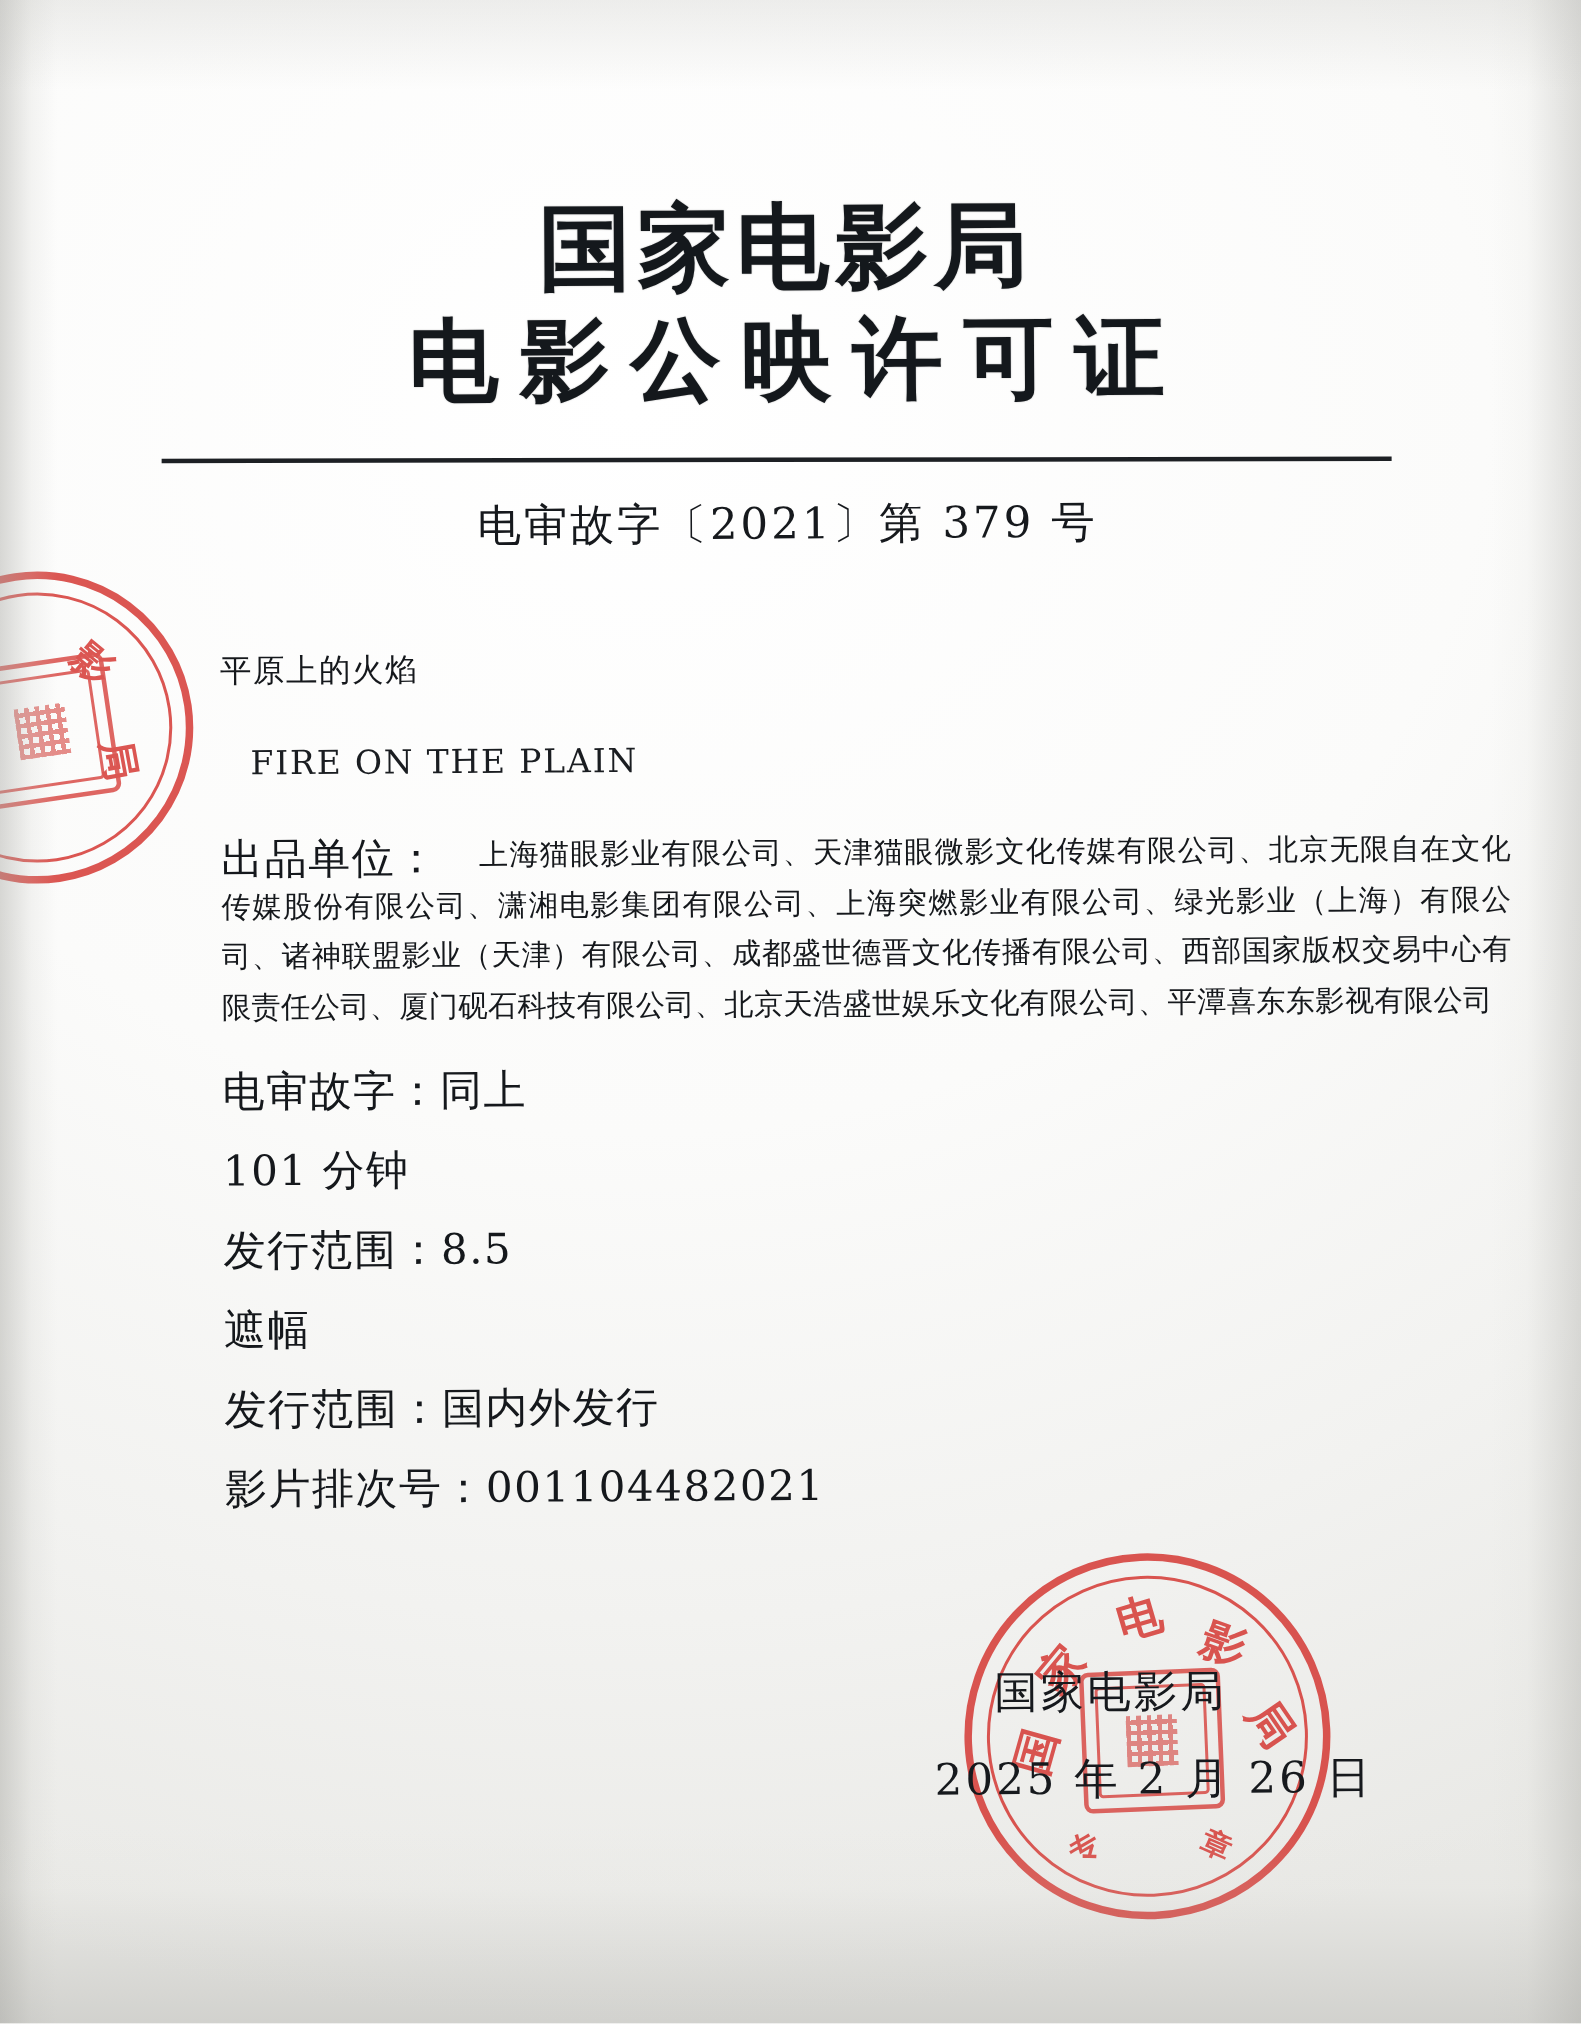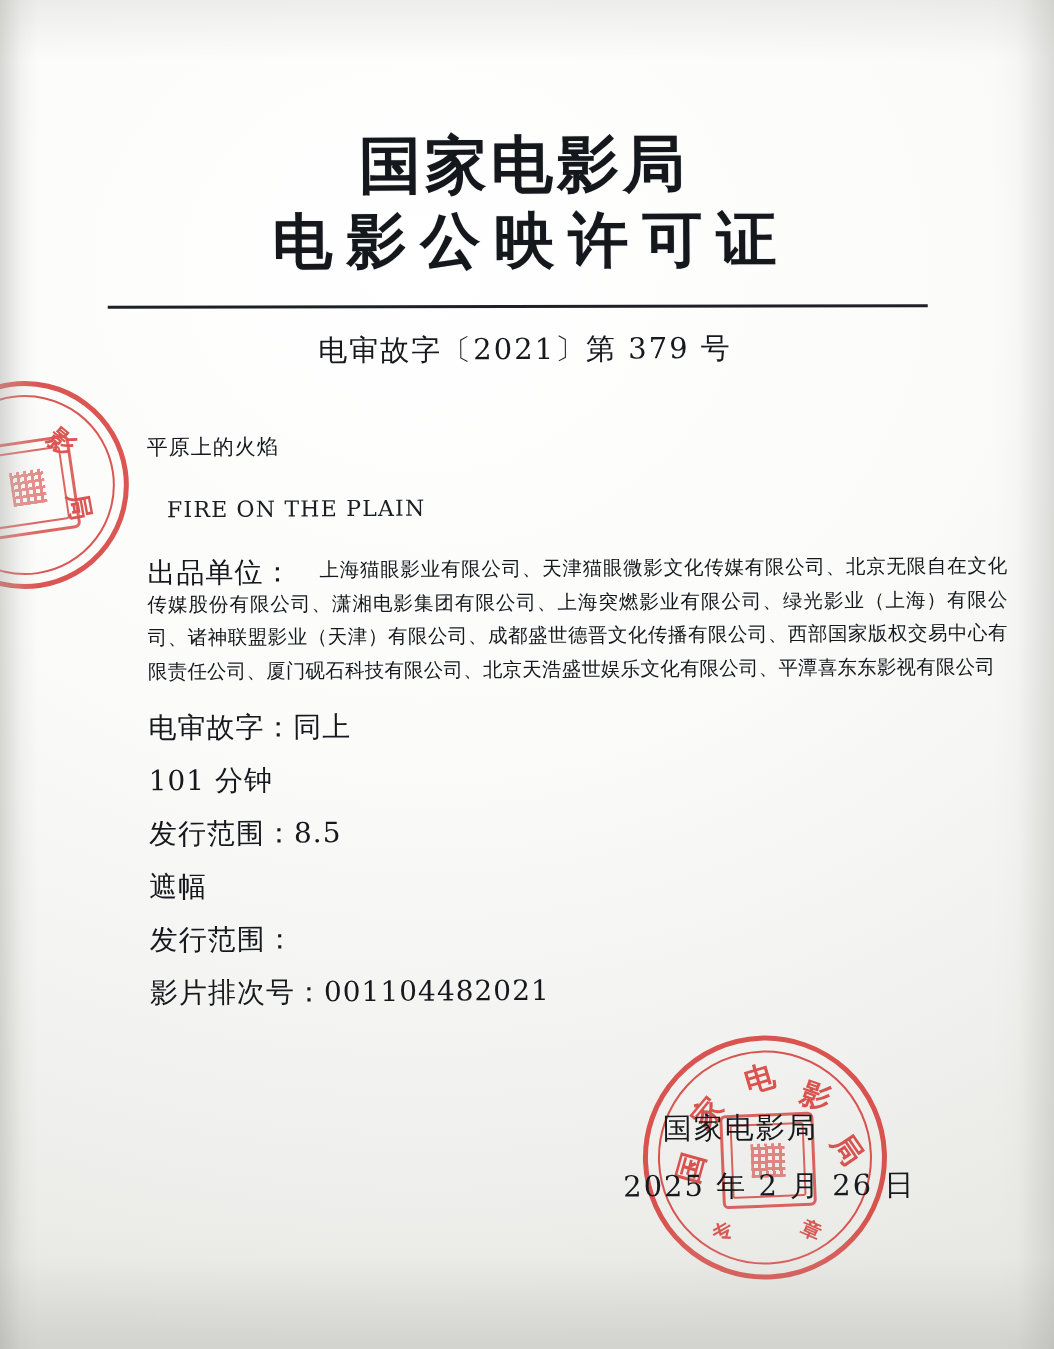--- a/index.html
+++ b/index.html
@@ -334,20 +334,21 @@
     </div>
     <div class="field-row">
       <span class="field-label">发行范围：</span>
       <span class="field-value">8.5</span>
     </div>
     <div class="field-row">
       <span class="field-value">遮幅</span>
     </div>
     <div class="field-row">
       <span class="field-label">发行范围：</span>
+      <span class="field-value">国内外发行</span>
     </div>
     <div class="field-row">
       <span class="field-label">影片排次号：</span>
       <span class="field-value">001104482021</span>
     </div>
   </div>
 
   <div class="seal seal-left">
     <div class="inner-ring"></div>
     <div class="seal-star"></div>

